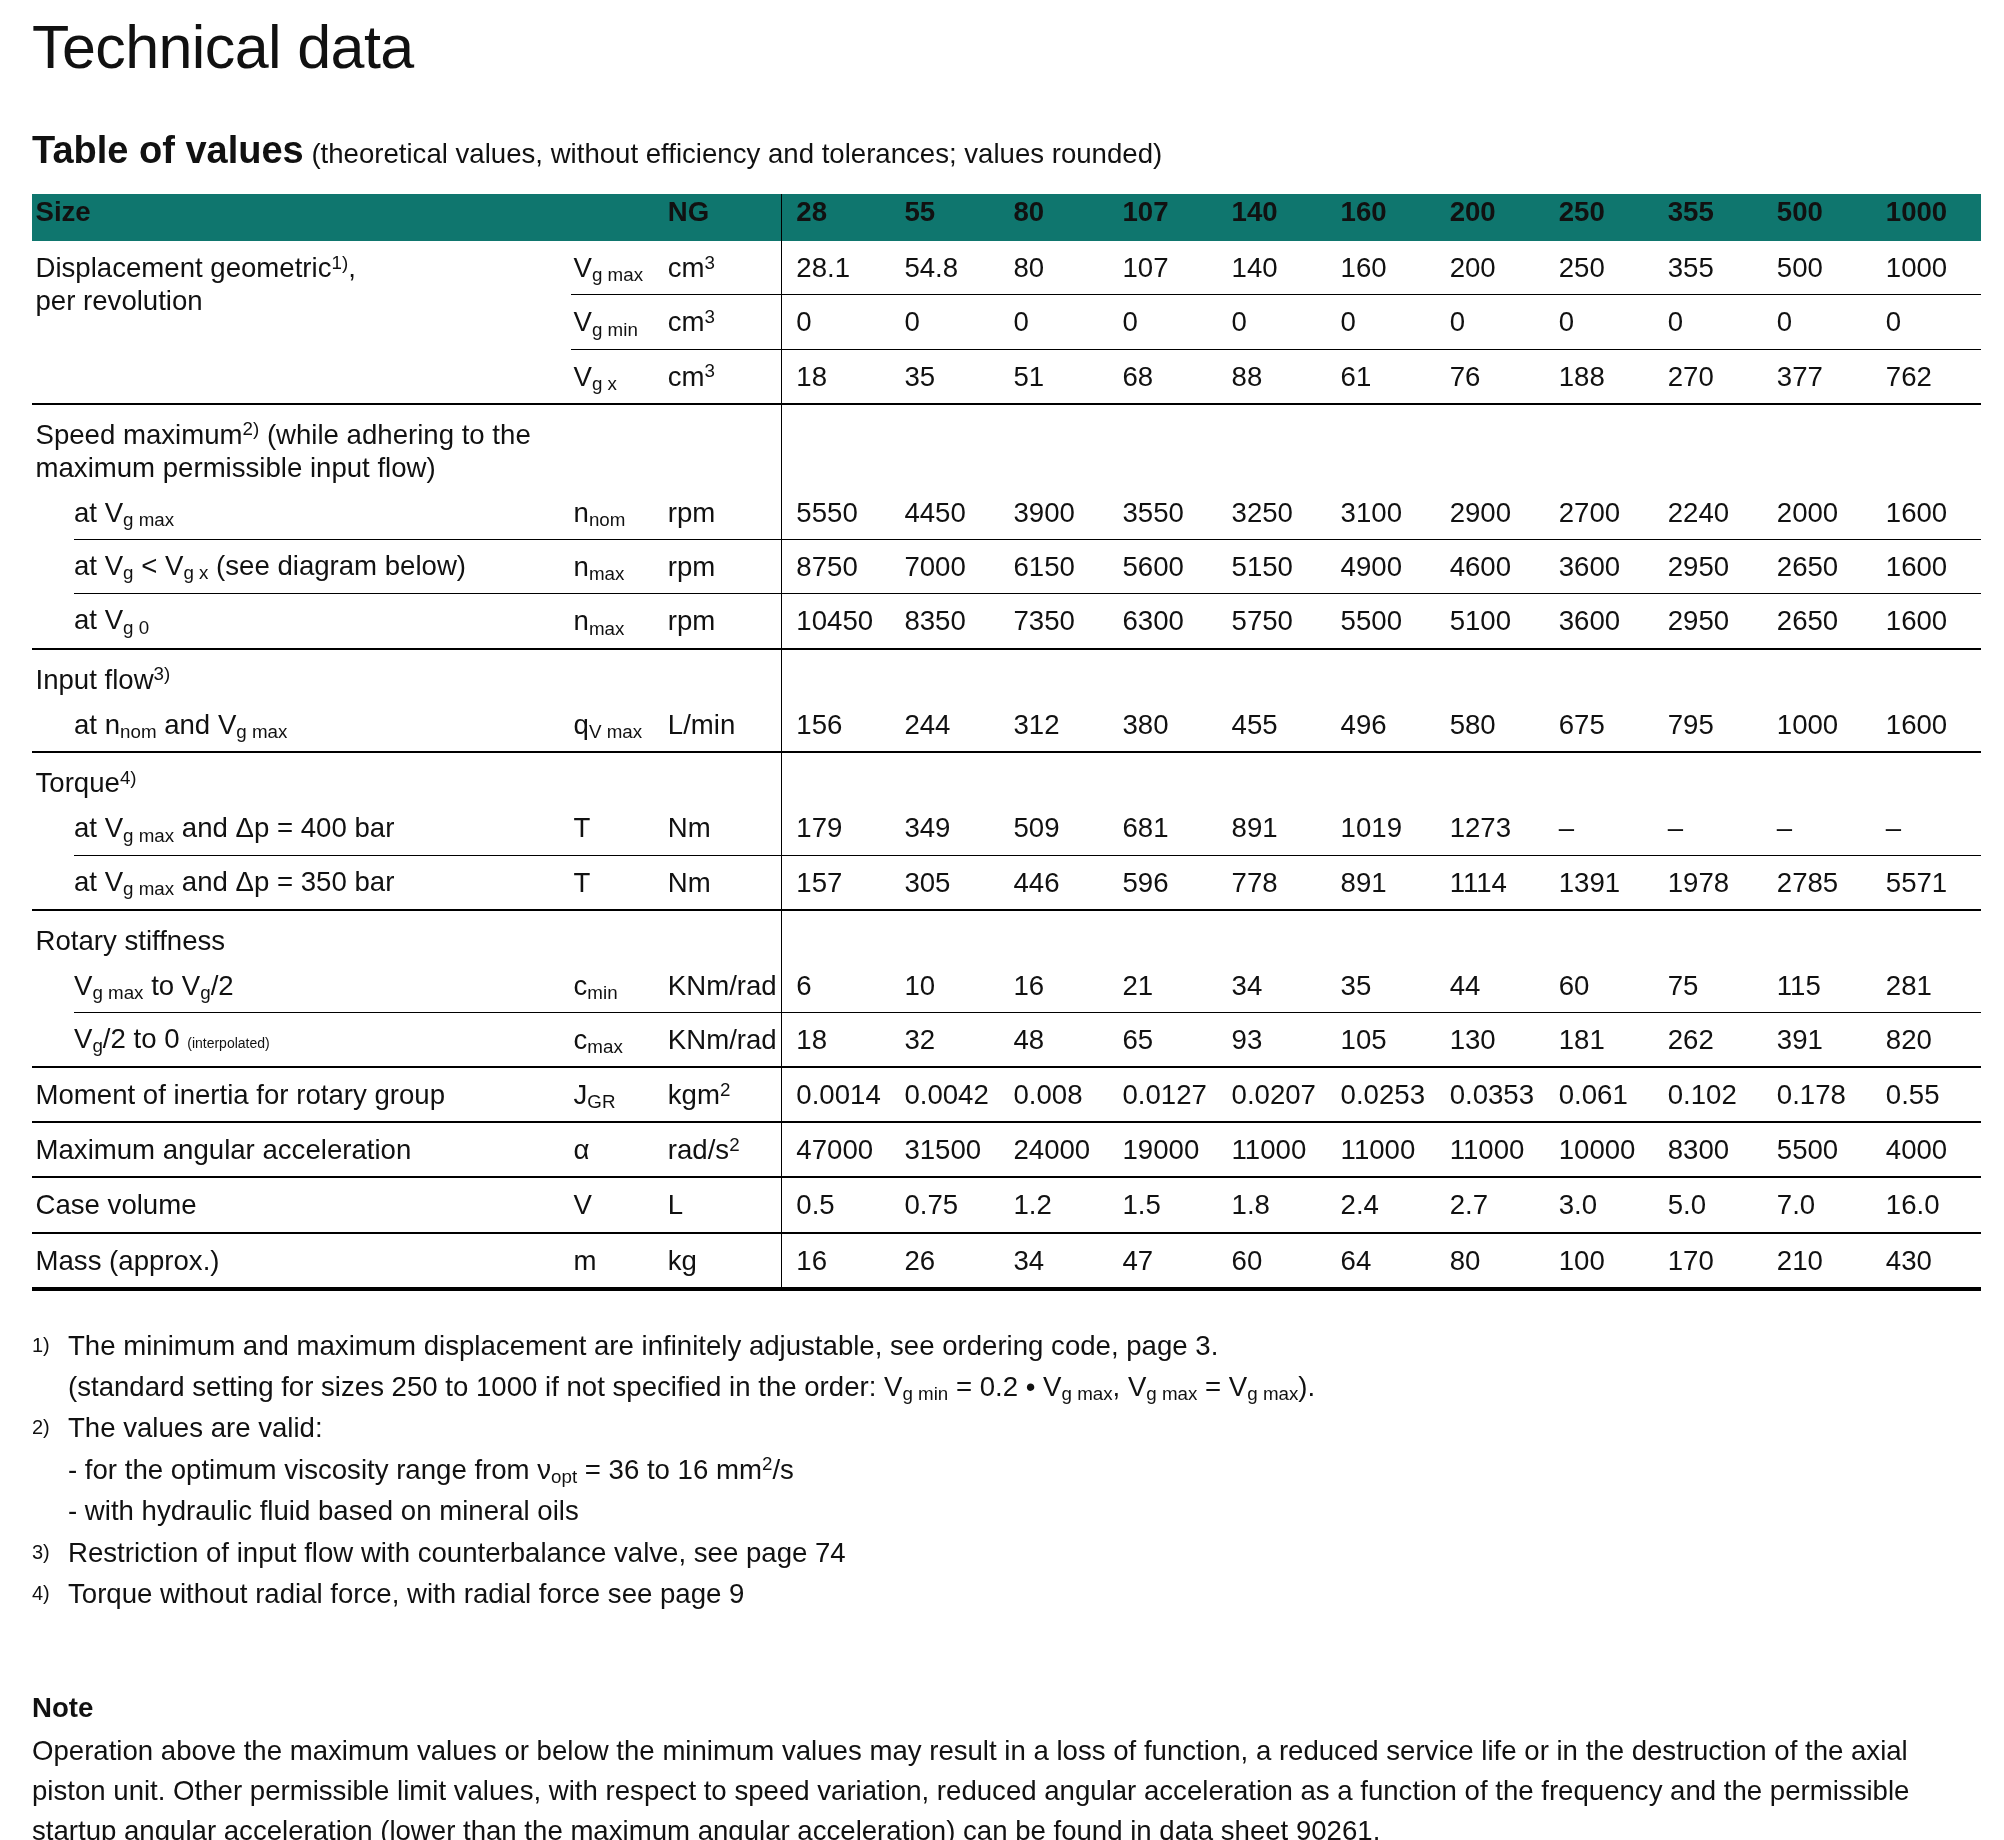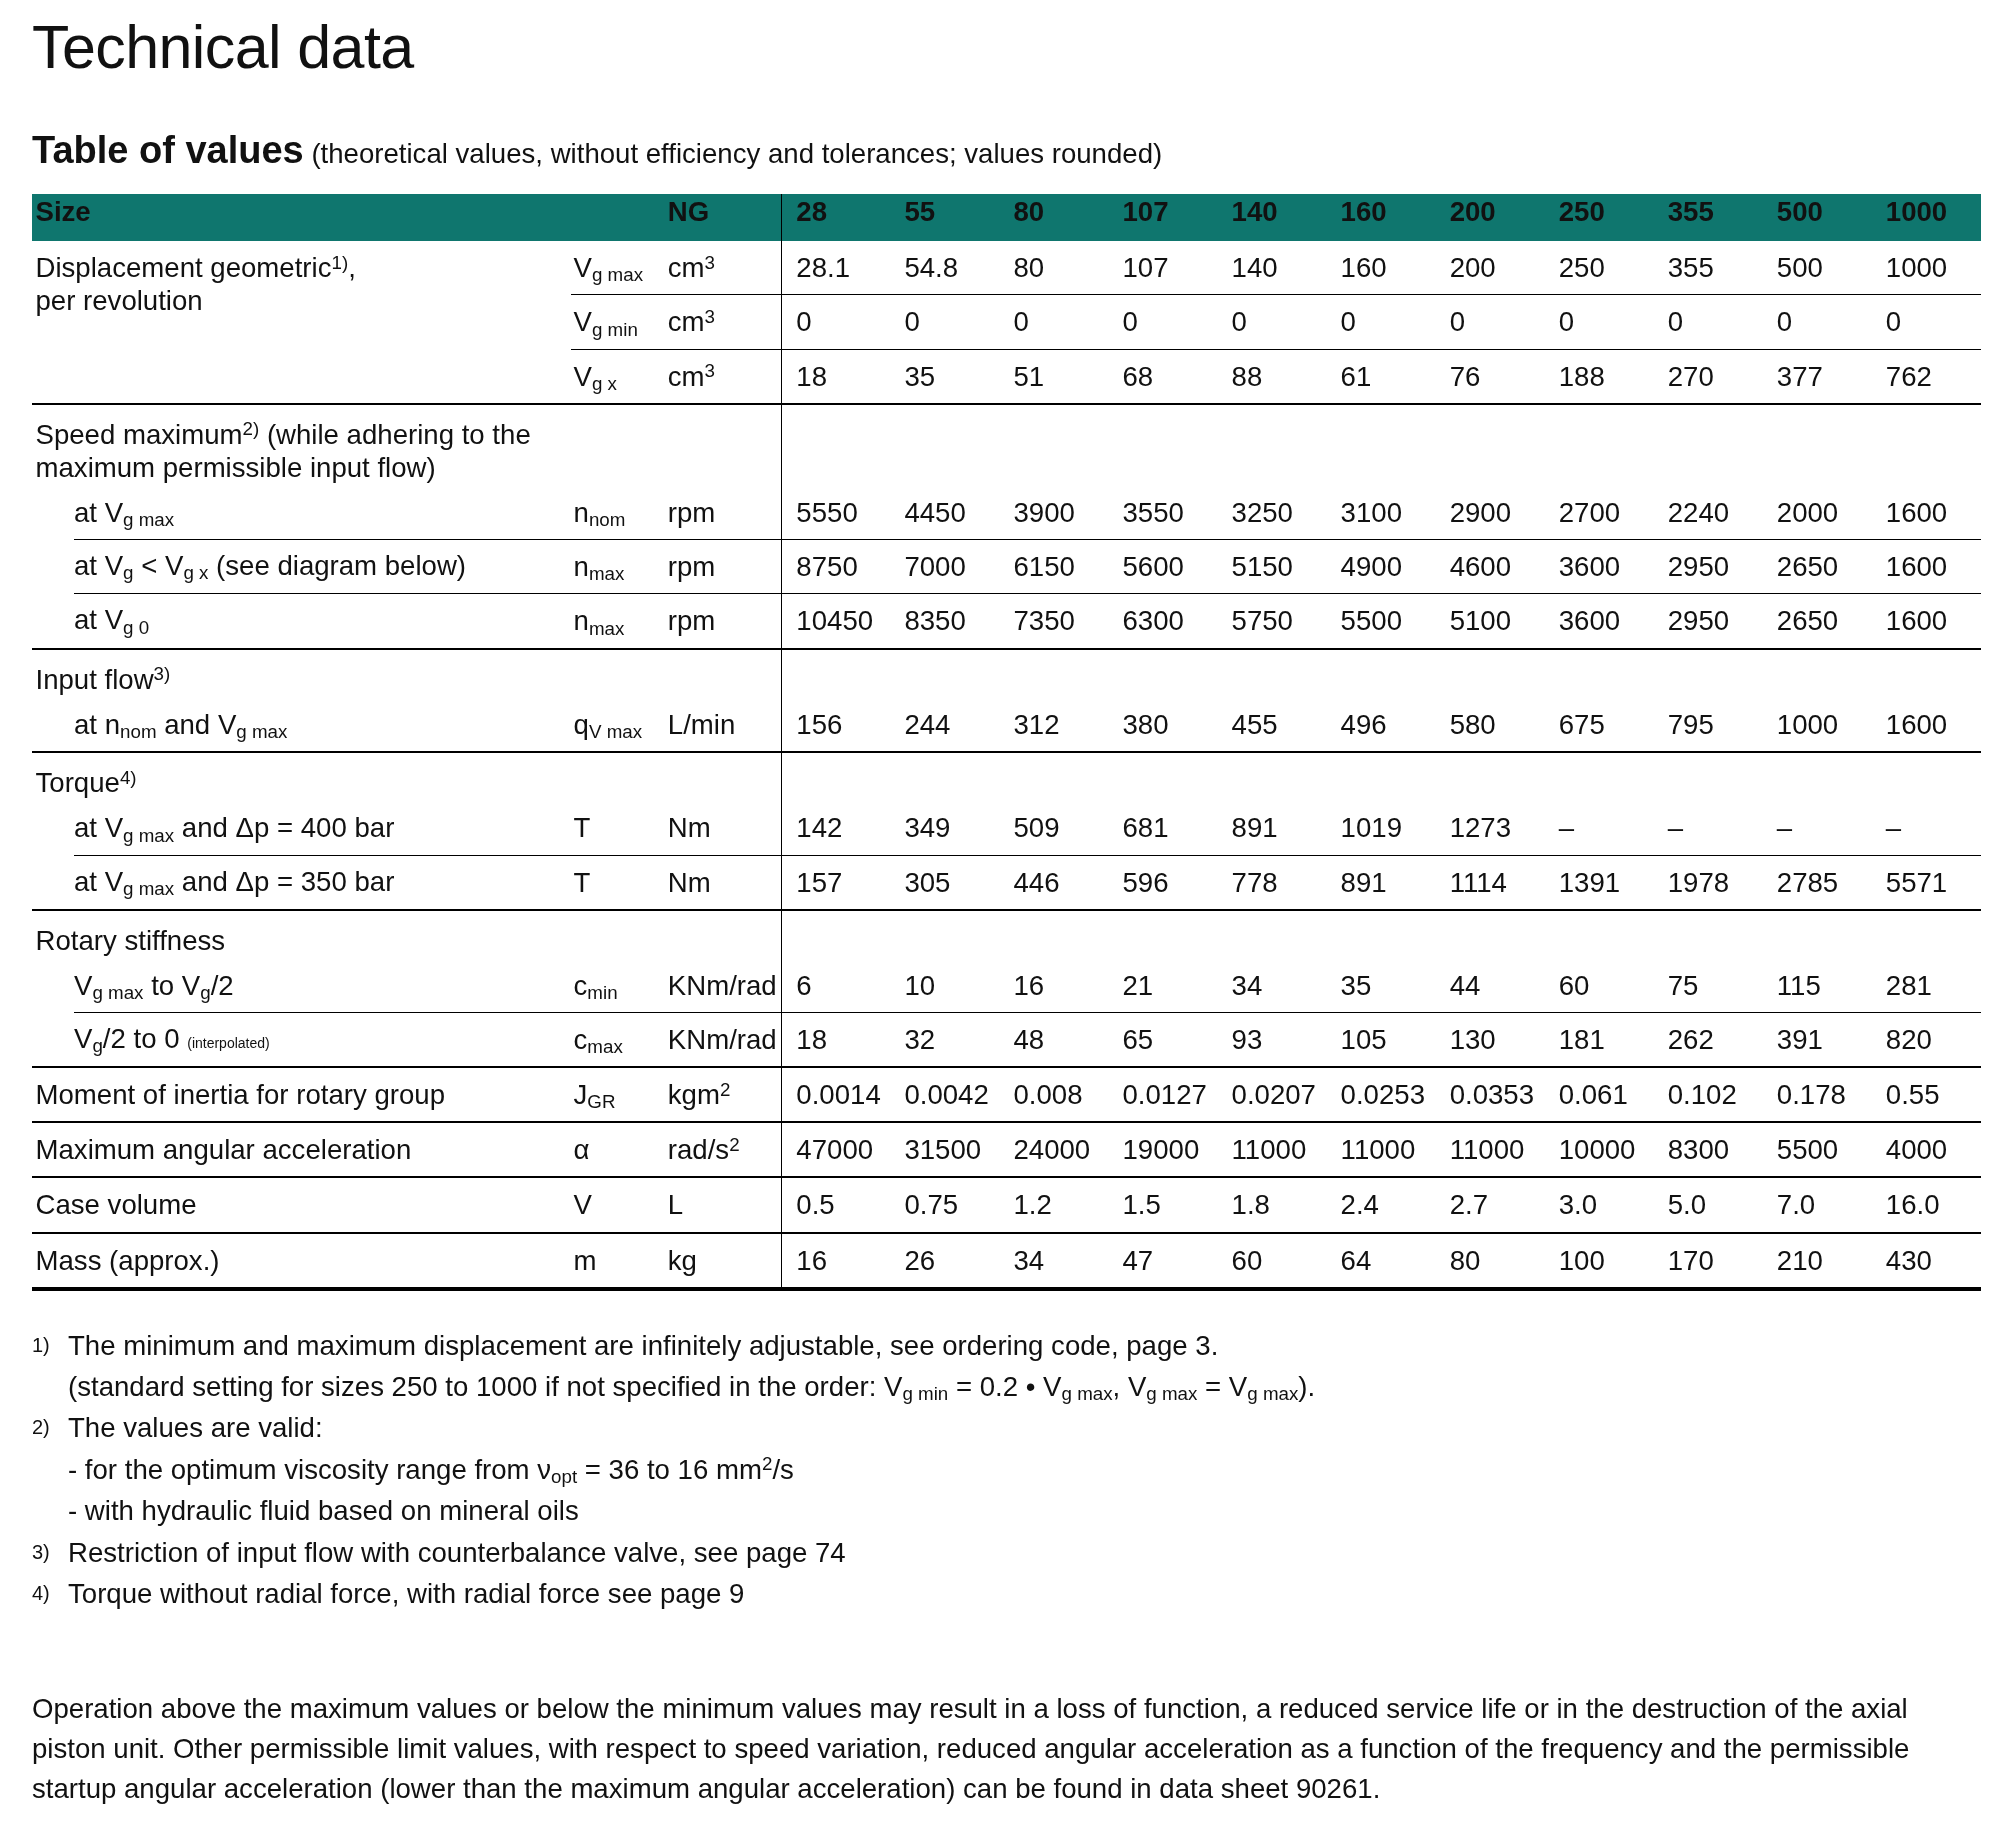--- a/index.html
+++ b/index.html
@@ -264,21 +264,21 @@
         <td class="val"></td>
         <td class="val"></td>
         <td class="val"></td>
         <td class="val"></td>
         <td class="val"></td>
       </tr>
       <tr>
         <td class="lbl indent">at V<sub>g max</sub> and Δp = 400 bar</td>
         <td class="sym dv">T</td>
         <td class="unit dv">Nm</td>
-        <td class="val dv vline">142</td>
+        <td class="val dv vline">179</td>
         <td class="val dv">349</td>
         <td class="val dv">509</td>
         <td class="val dv">681</td>
         <td class="val dv">891</td>
         <td class="val dv">1019</td>
         <td class="val dv">1273</td>
         <td class="val dv">–</td>
         <td class="val dv">–</td>
         <td class="val dv">–</td>
         <td class="val dv">–</td>
@@ -427,15 +427,16 @@
       <div class="fnmark">3)</div>
       <div class="fntext">Restriction of input flow with counterbalance valve, see page 74</div>
     </div>
     <div class="fnrow">
       <div class="fnmark">4)</div>
       <div class="fntext">Torque without radial force, with radial force see page 9</div>
     </div>
   </div>
 
 <div class="note-block">
+  <div class="note-h">Note</div>
   <div class="note-t">Operation above the maximum values or below the minimum values may result in a loss of function, a reduced service life or in the destruction of the axial piston unit. Other permissible limit values, with respect to speed variation, reduced angular acceleration as a function of the frequency and the permissible startup angular acceleration (lower than the maximum angular acceleration) can be found in data sheet 90261.</div>
 </div>
 
 
 </body></html>

